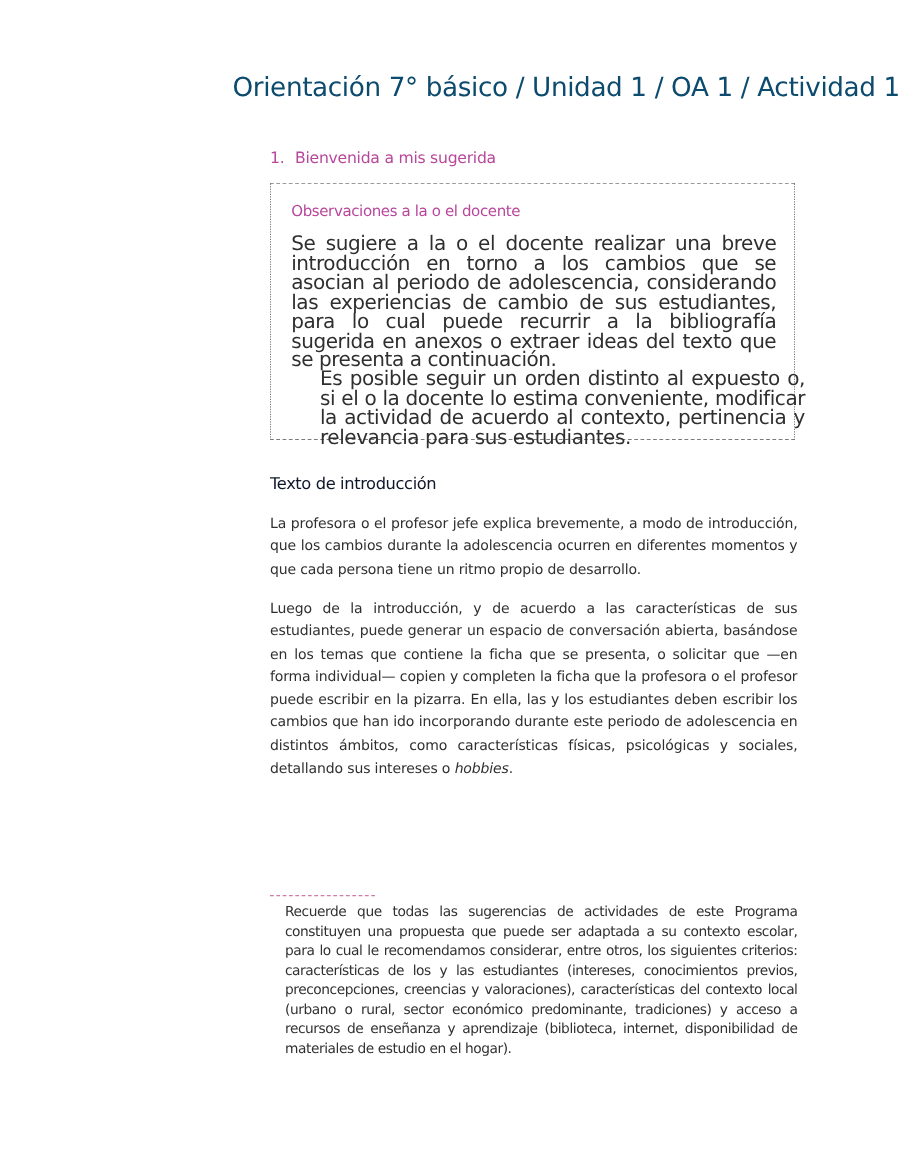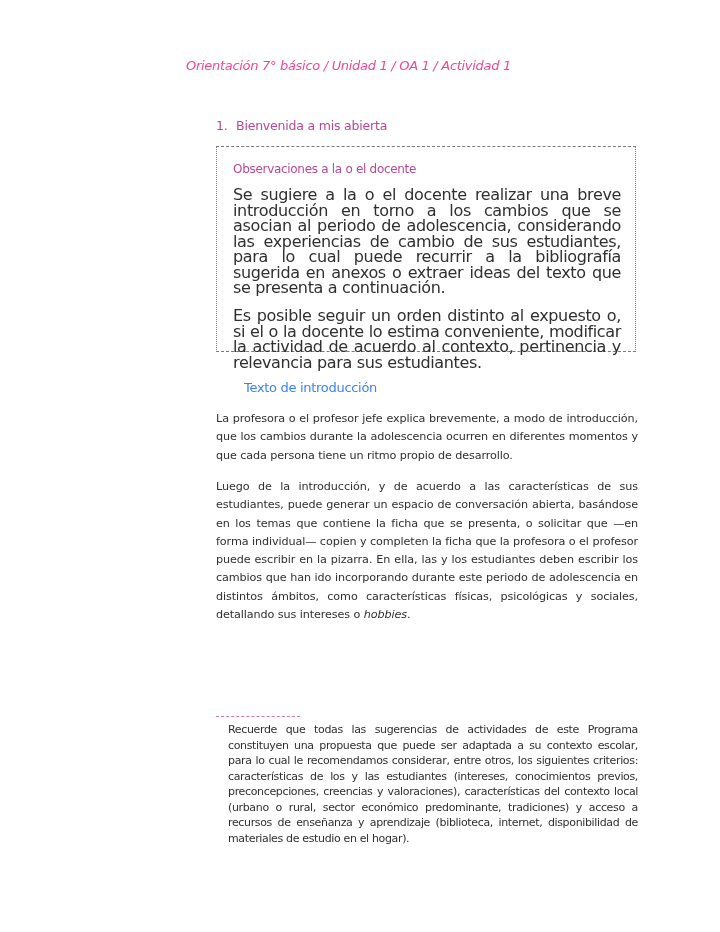--- a/index.html
+++ b/index.html
@@ -12,25 +12,24 @@
       height: 932px;
       position: relative;
       overflow: hidden;
       font-family: "DejaVu Sans", sans-serif;
       color: #3a3a3a;
     }
     .page-header {
       position: absolute;
       left: 186px;
       top: 58px;
-      font-size: 13px;
-      color: #ec4899;
+      font-size: 21px;
+      color: #0c4a6e;
       letter-spacing: -0.3px;
       font-weight: normal;
-      font-style: italic;
     }
     .section-title {
       position: absolute;
       left: 216px;
       top: 118px;
       font-size: 12.5px;
       color: #b8479a;
       letter-spacing: -0.2px;
     }
     .section-title .num {
@@ -61,29 +60,28 @@
       left: 16px;
       width: 388px;
       font-size: 16px;
       line-height: 15.5px;
       color: #2f2f2f;
       text-align: justify;
       letter-spacing: -0.35px;
     }
     .obs-p1 { top: 40px; }
     .obs-p2 { top: 111px; }
-    .obs-p3 { top: 161px; }
+    .obs-p3 { top: 148px; margin-left: 23px; }
     .subheading {
       position: absolute;
       left: 216px;
       top: 380px;
       font-size: 13px;
-      color: #3b82f6;
+      color: #0f172a;
       letter-spacing: -0.3px;
-      margin-left: 28px;
     }
     .body-para {
       position: absolute;
       left: 216px;
       width: 422px;
       font-size: 11.2px;
       line-height: 18.3px;
       color: #2f2f2f;
       text-align: justify;
       letter-spacing: -0.1px;
@@ -109,21 +107,21 @@
       letter-spacing: -0.35px;
     }
     em { }
   </style>
 </head>
 <body>
 
 <div class="page-header">Orientación 7° básico / Unidad 1 / OA 1 / Actividad 1</div>
 
 <div class="section-title">
-  <span class="num">1.</span><span>Bienvenida a mis abierta</span>
+  <span class="num">1.</span><span>Bienvenida a mis sugerida</span>
 </div>
 
 <div class="obs-box">
   <div class="obs-title">Observaciones a la o el docente</div>
   <div class="obs-para obs-p1">Se sugiere a la o el docente realizar una breve introducción en torno a los cambios que se asocian al periodo de adolescencia, considerando las experiencias de cambio de sus estudiantes, para lo cual puede recurrir a la bibliografía sugerida en anexos o extraer ideas del texto que se presenta a continuación.</div>
   <div class="obs-para obs-p3">Es posible seguir un orden distinto al expuesto o, si el o la docente lo estima conveniente, modificar la actividad de acuerdo al contexto, pertinencia y relevancia para sus estudiantes.</div>
 </div>
 
 <div class="subheading">Texto de introducción</div>
 

